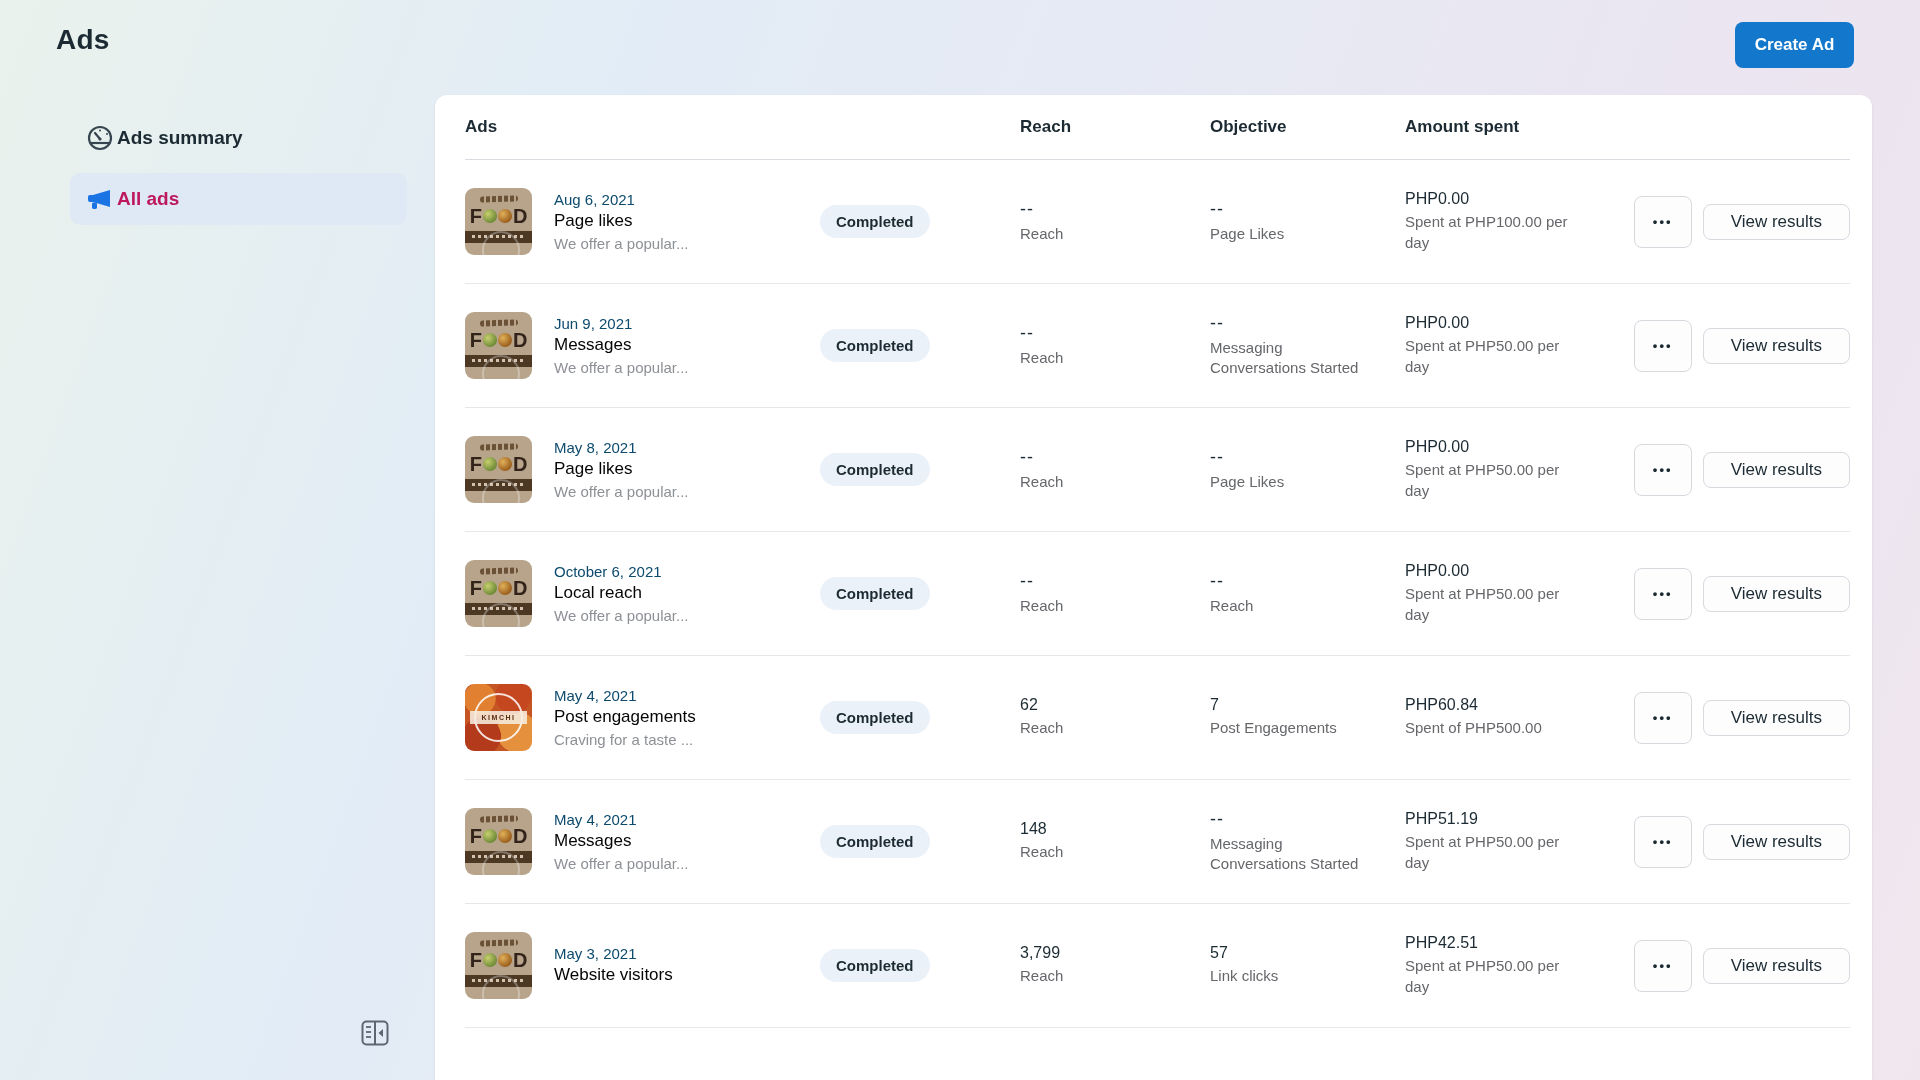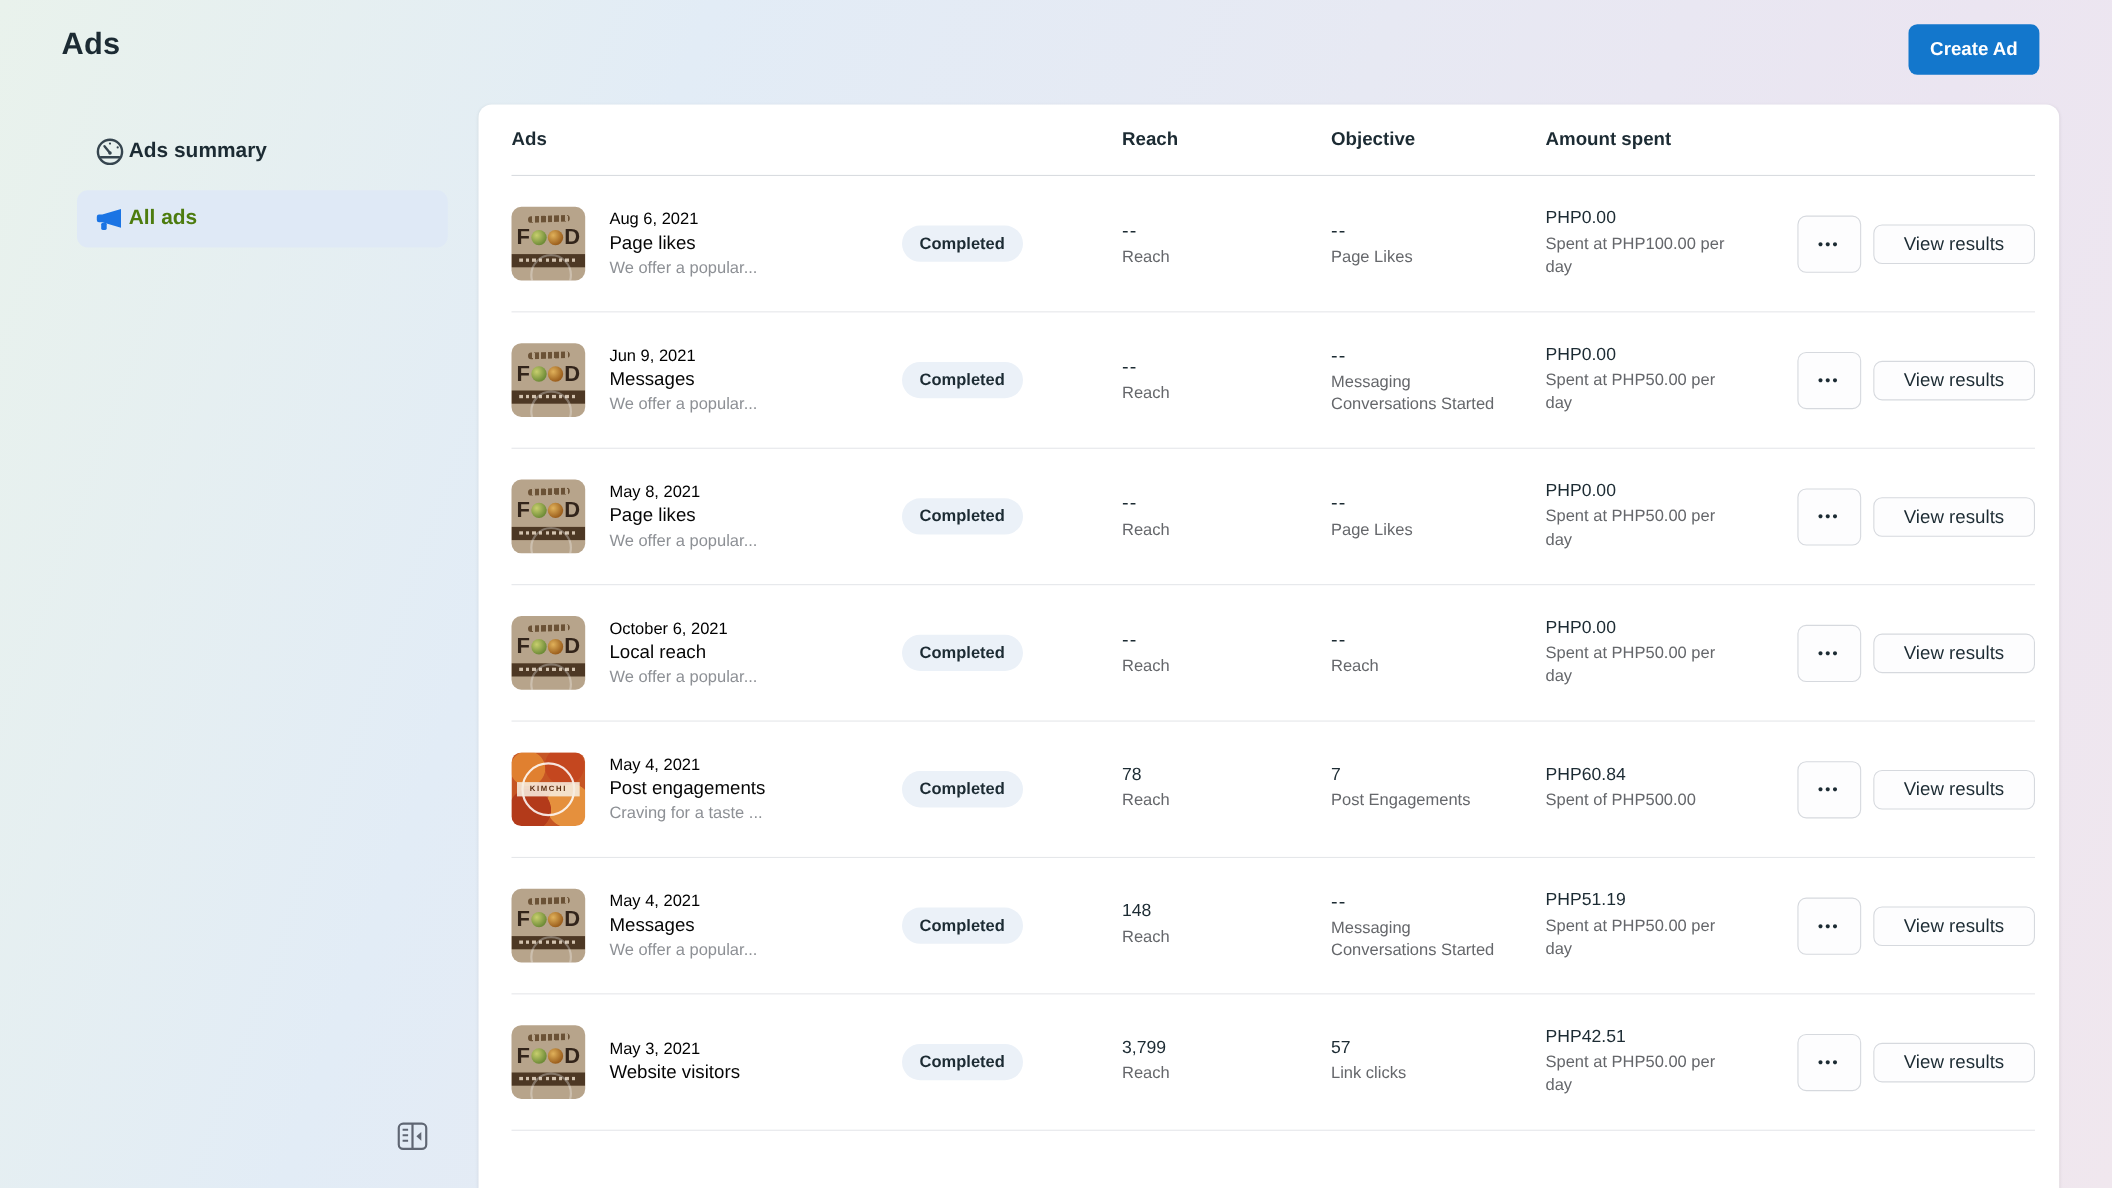--- a/index.html
+++ b/index.html
@@ -12,37 +12,37 @@
   
   .page-title { position:absolute; left:56px; top:24px; font-size:28px; font-weight:700; letter-spacing:.2px; }
   .create-ad-btn { position:absolute; top:22px; left:1735px; width:119px; height:46px;
     background:#1377cc; color:#fff; border:none; border-radius:8px;
     font-size:17px; font-weight:700; font-family:inherit; cursor:pointer; }
 
   
   .sidebar { position:absolute; left:70px; top:112px; width:337px; }
   .side-item { display:flex; align-items:center; gap:2px; padding:11px 15px;
     border-radius:10px; font-size:19px; font-weight:700; color:#1c2b33; cursor:pointer; margin-bottom:9px; }
-  .side-item.active { background:#dfe9f6; color:#4d7c0f; }
+  .side-item.active { background:#dfe9f6; color:#be185d; }
   .side-item .icn { width:30px; height:30px; flex:none; display:flex; align-items:center; justify-content:center; }
 
   .collapse-btn { position:absolute; left:360px; top:1020px; width:30px; height:28px;
     background:transparent; border:none; cursor:pointer; padding:0; }
 
   
   .card { position:absolute; left:435px; top:95px; width:1437px; height:985px;
     background:#fff; border-radius:12px 12px 0 0; box-shadow:0 1px 3px rgba(0,0,0,.08);
     padding:0 22px 0 30px; overflow:hidden; }
   .grid-cols { display:grid; grid-template-columns:355px 200px 190px 195px 210px 1fr; align-items:center; }
   .thead { height:65px; border-bottom:1px solid #d9dce0; font-size:17px; font-weight:700; color:#1c2b33; }
   .row { border-bottom:1px solid #e5e7ea; padding:28px 0; }
 
   .ad-cell { display:flex; align-items:center; gap:22px; }
   .ad-text { width:152px; }
-  .ad-date { font-size:15px; color:#000000; }
+  .ad-date { font-size:15px; color:#0c4a6e; }
   .ad-name { font-size:17px; color:#050505; line-height:1.32; margin-top:2px; }
   .ad-desc { font-size:15px; color:#8d9095; margin-top:3px; white-space:nowrap; }
 
   .badge { display:inline-block; background:#ebf1f8; border-radius:999px; padding:8px 16px;
     font-size:15px; font-weight:700; color:#1c2b33;text-align:right; }
 
   .metric-value { font-size:16px; font-weight:400; color:#1c2b33; }
   .metric-value.dash { font-weight:400; font-size:18px; letter-spacing:1px; }
   .metric-label { font-size:15px; color:#65676b; margin-top:4px; line-height:1.35; max-width:172px; }
   .amount-sub { max-width:168px; }
@@ -287,21 +287,21 @@
             <div class="kimchi-band">KIMCHI</div>
           </div>
       <div class="ad-text">
         <div class="ad-date">May 4, 2021</div>
         <div class="ad-name">Post engagements</div>
         <div class="ad-desc">Craving for a taste ...</div>
       </div>
     </div>
     <div><span class="badge">Completed</span></div>
     <div>
-      <div class="metric-value">78</div>
+      <div class="metric-value">62</div>
       <div class="metric-label">Reach</div>
     </div>
     <div>
       <div class="metric-value">7</div>
       <div class="metric-label">Post Engagements</div>
     </div>
     <div>
       <div class="metric-value">PHP60.84</div>
       <div class="metric-label amount-sub">Spent of PHP500.00</div>
     </div>

